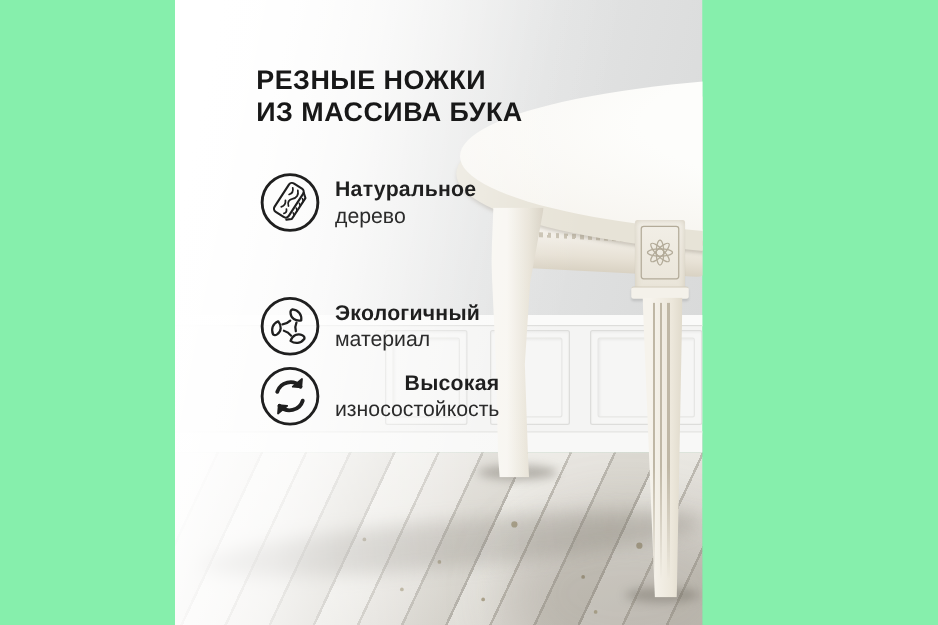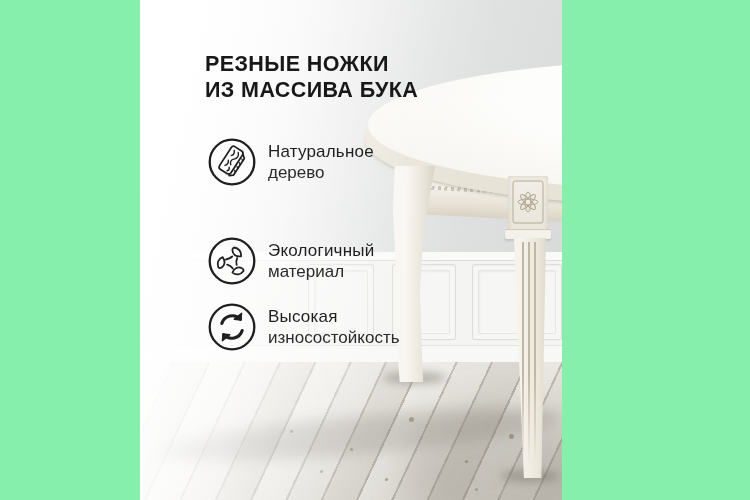--- a/index.html
+++ b/index.html
@@ -76,24 +76,24 @@
     background:rgba(105,100,90,0.4);filter:blur(4px);}
 
   .fade-left{position:absolute;inset:0;
     background:linear-gradient(101deg,#ffffff 0%,#ffffff 7%,rgba(255,255,255,0.93) 17%,
       rgba(255,255,255,0.72) 32%,rgba(255,255,255,0.38) 47%,rgba(255,255,255,0.1) 60%,rgba(255,255,255,0) 70%);}
 
   
   .title{position:absolute;left:205px;top:52px;color:#181818;font-weight:700;
     font-size:21.5px;line-height:25.5px;letter-spacing:0.4px;white-space:nowrap;}
   .feature{position:absolute;left:208px;width:330px;height:48px;}
-  .f1{top:138px;} .f2{top:223px;margin-top:14px;} .f3{top:303px;} .f4{top:387px;}
+  .f1{top:138px;} .f2{top:223px;margin-top:14px;} .f3{top:293px;} .f4{top:387px;}
   .feature .icon{position:absolute;left:0;top:0;width:48px;height:48px;}
   .feature .txt{position:absolute;left:60px;top:4px;color:#1f1f1f;font-size:17px;line-height:20.5px;white-space:nowrap;}
-  .feature .txt .b{font-weight:400;letter-spacing:0.2px;}
+  .feature .txt .b{font-weight:700;letter-spacing:0.2px;text-align:right;}
   .feature .txt .r{font-weight:400;color:#2b2b2b;}
   svg{display:block;}
 </style>
 </head>
 <body>
 
 <div class="stage">
 
   <div class="photo-scene">
     <div class="wall"></div>

